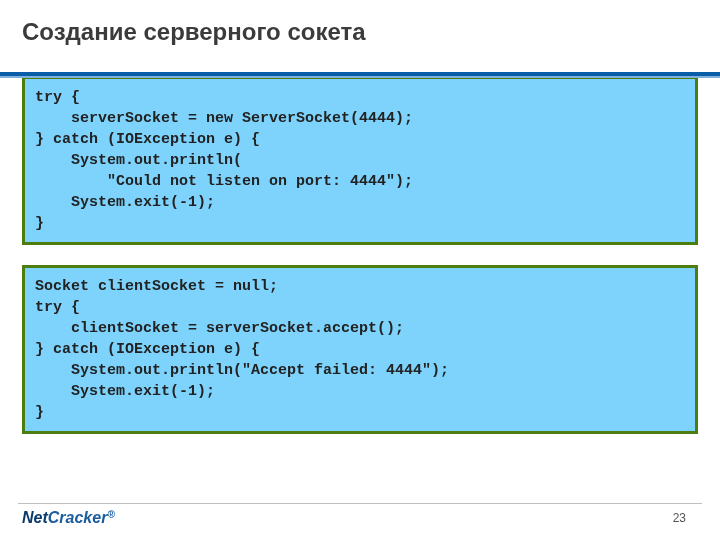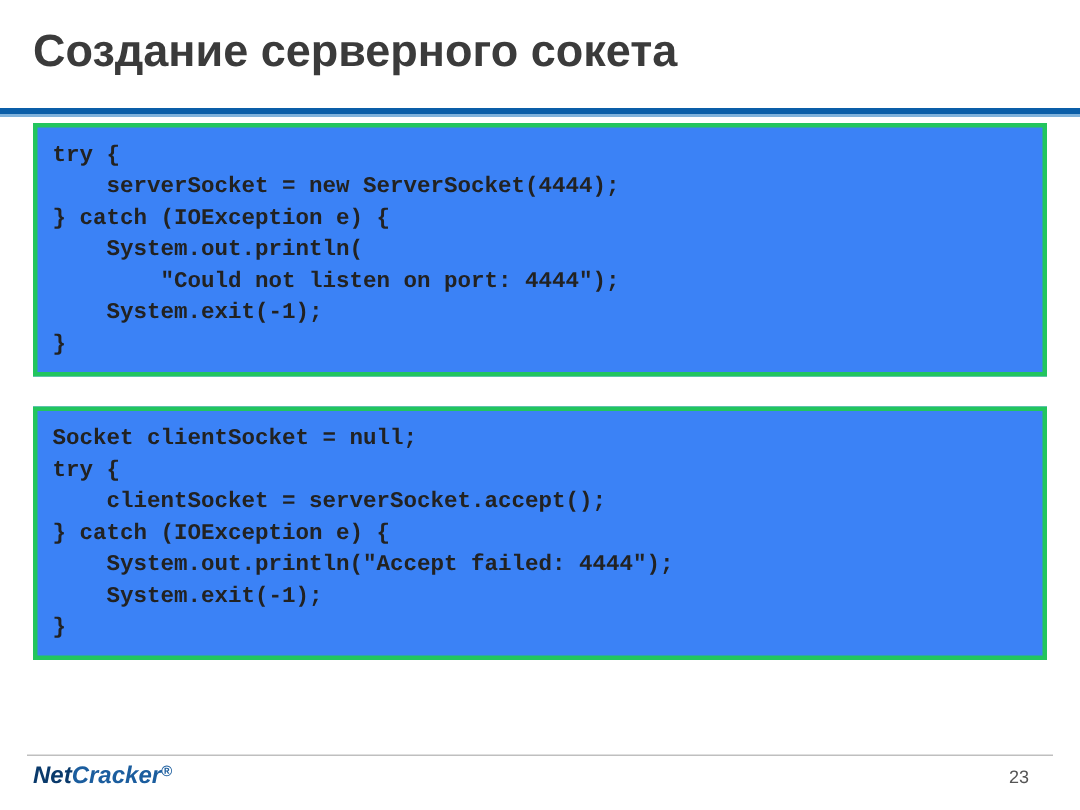--- a/index.html
+++ b/index.html
@@ -10,39 +10,39 @@
     font-family: Arial, Helvetica, sans-serif;
     position: relative;
     overflow: hidden;
   }
   .slide {
     width: 100%;
     height: 100%;
     position: relative;
   }
   .title {
-    font-size: 30px;
+    font-size: 24px;
     font-weight: bold;
     color: #3b3b3b;
     padding: 18px 0 0 22px;
   }
   .divider {
     position: absolute;
     left: 0;
     right: 0;
     top: 72px;
     height: 0;
     border-top: 4px solid #0a5ea8;
     border-bottom: 2px solid #7fb2dc;
     box-shadow: 0 6px 4px -4px rgba(0,0,0,0.35);
   }
   .code-box {
     margin: 20px 22px 0 22px;
-    border: 3px solid #22c55e;
-    background: #3b82f6;
+    border: 3px solid #4d7c0f;
+    background: #7dd3fc;
     padding: 8px 10px;
   }
   .code-box.first { margin-top: 30px; }
   .code-box pre {
     font-family: "Courier New", Courier, monospace;
     font-size: 15px;
     font-weight: bold;
     color: #222;
     white-space: pre;
     line-height: 1.4;

